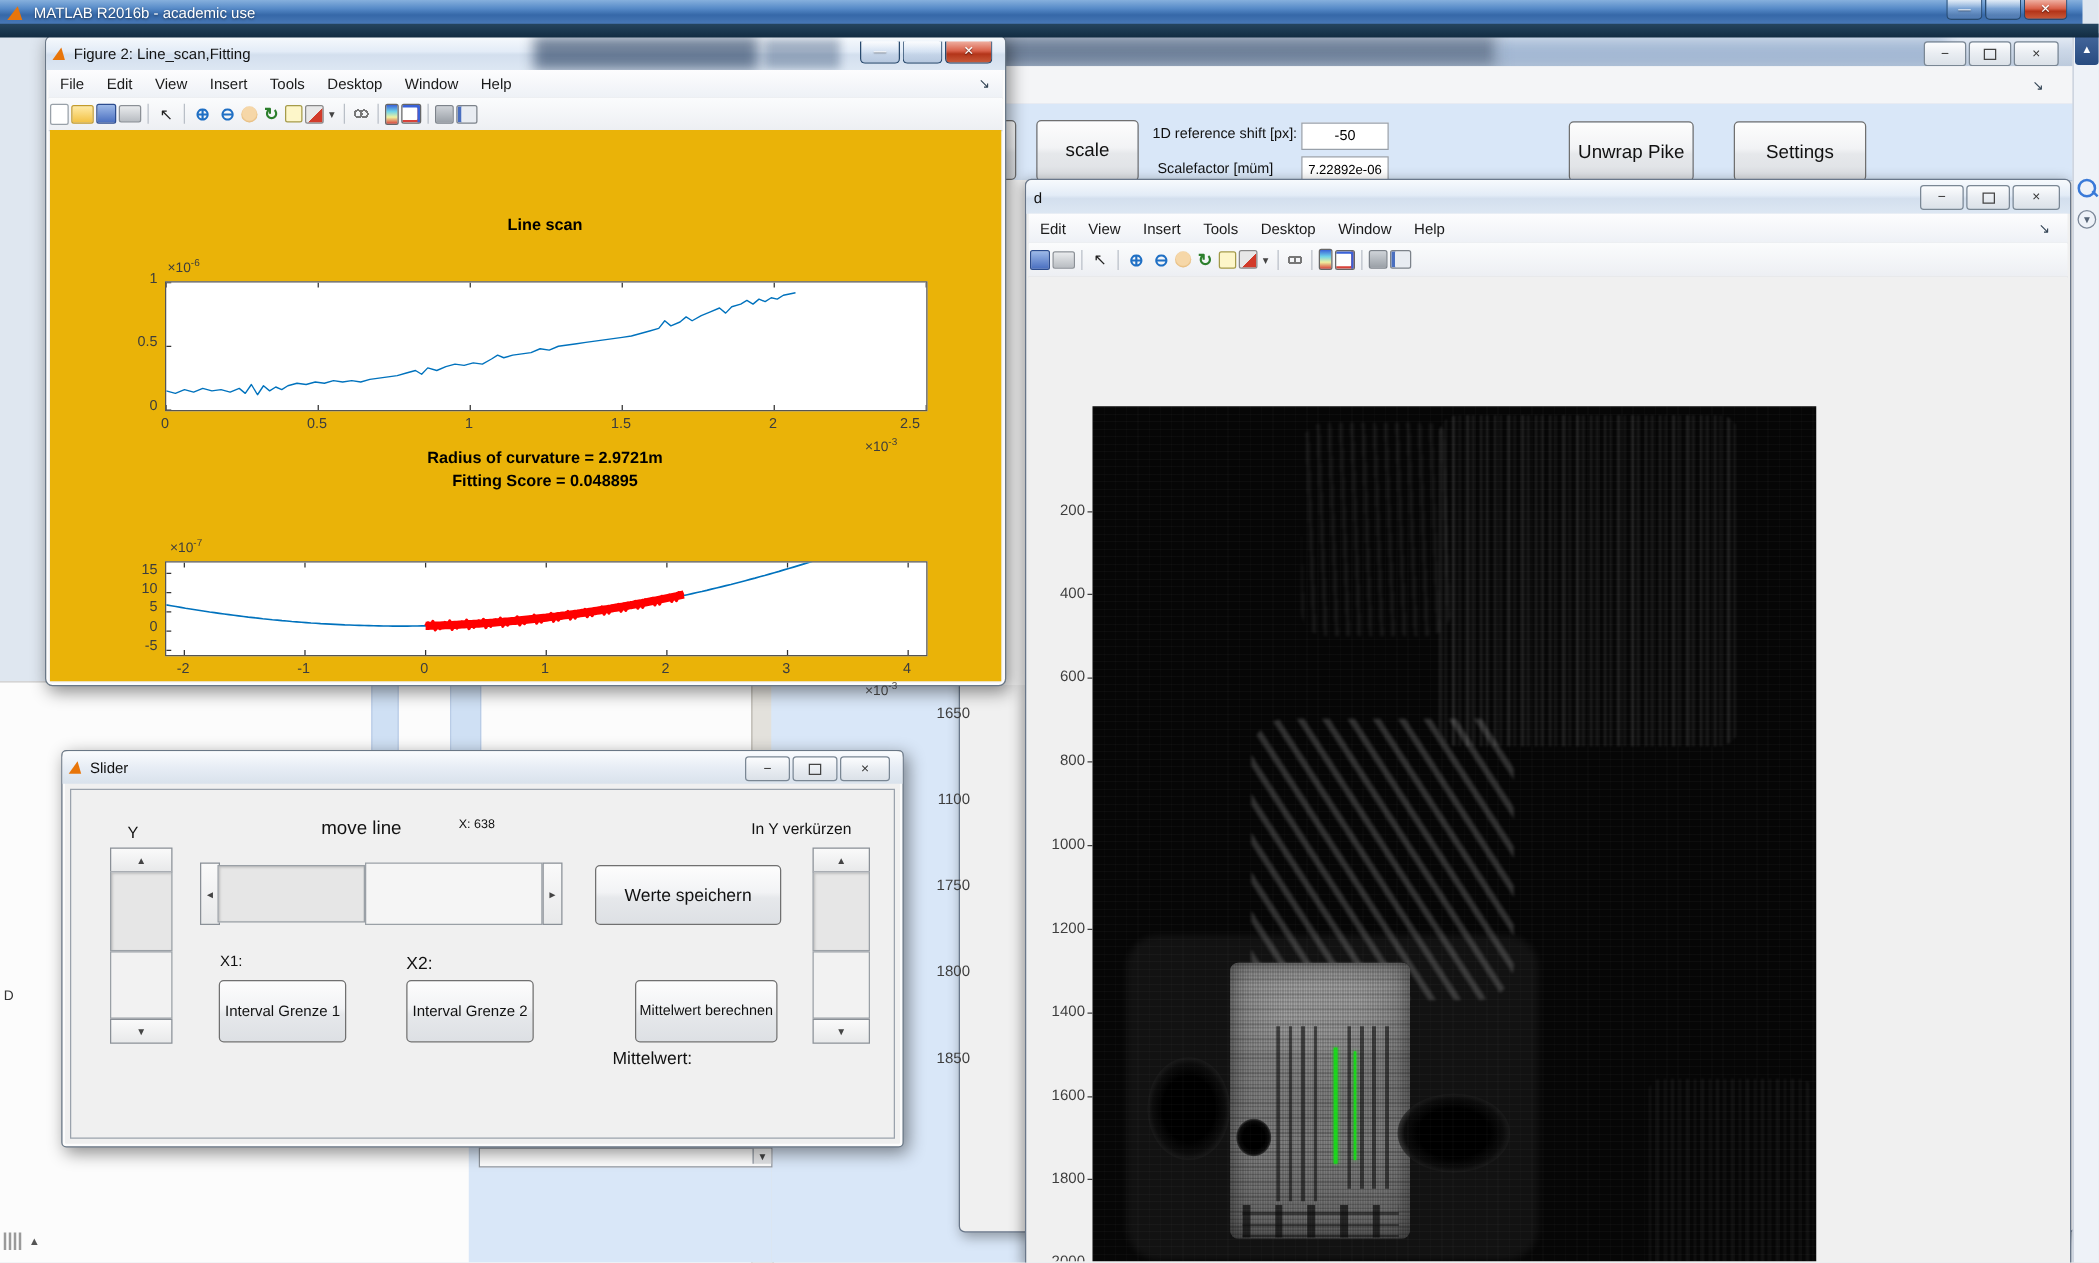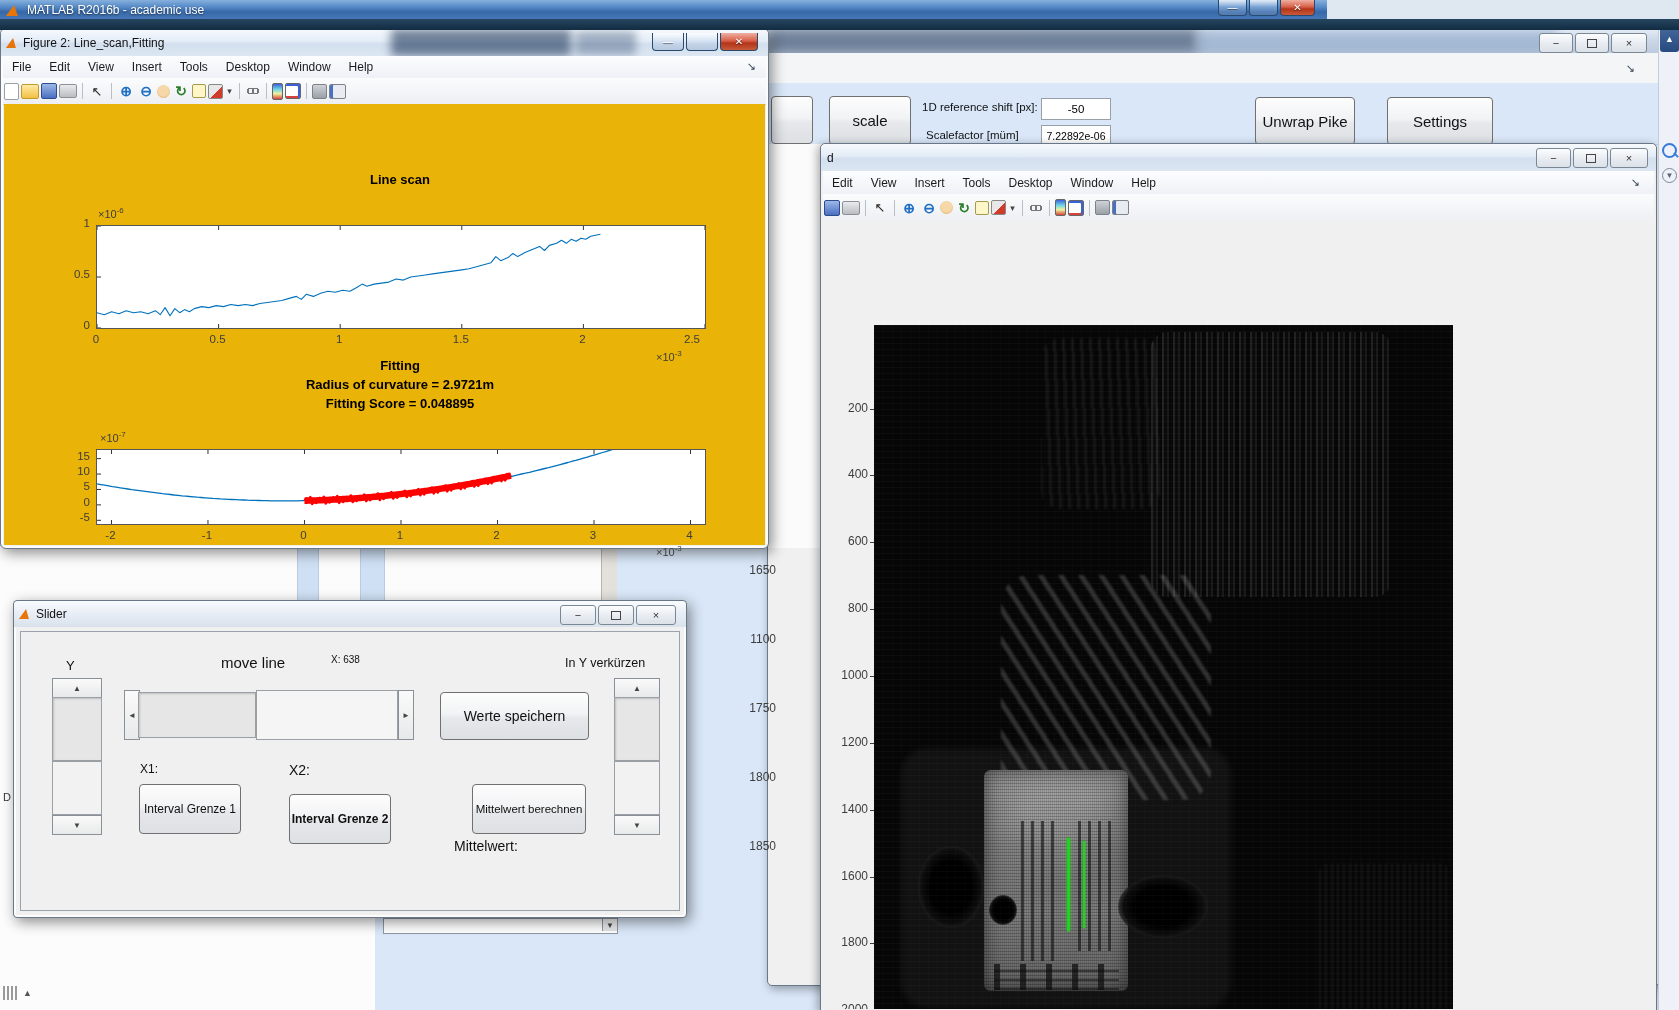--- a/index.html
+++ b/index.html
@@ -2,37 +2,37 @@
 <html><head>
 <meta charset="utf-8">
 <style>
   html,body{margin:0;padding:0;}
   body{width:1679px;height:1010px;overflow:hidden;background:#dfe7f0;
        font-family:"Liberation Sans", sans-serif; -webkit-font-smoothing:antialiased;}
   #stage{position:absolute;left:0;top:0;width:1679px;height:1010px;overflow:hidden;}
   .abs{position:absolute;}
 
   
-  #mtitlebar{left:0;top:0;width:1327px;height:20px;
+  #mtitlebar{left:0;top:0;width:1666px;height:20px;
     background:linear-gradient(180deg,#86b0dd 0%,#5589c7 35%,#3668a8 60%,#4a7ab8 100%);
     color:#fff;font-size:12px;display:flex;align-items:center;}
   #mtitlebar .ttext{margin-left:8px;text-shadow:0 1px 2px rgba(0,0,0,.55);}
   .mlicon{width:0;height:0;border-left:6px solid transparent;border-right:6px solid transparent;
     border-bottom:11px solid #e8750a;margin-left:7px;transform:skewX(-12deg);}
   .glassbtns{position:absolute;right:12px;top:0;display:flex;}
   .gbtn{width:27px;height:15px;border:1px solid #1c3least;border:1px solid #284a6e;border-top:none;
     border-radius:0 0 4px 4px;background:linear-gradient(180deg,rgba(255,255,255,.75),rgba(190,210,235,.35) 45%,rgba(120,150,190,.35));
     display:flex;align-items:center;justify-content:center;color:#fff;font-size:10px;line-height:10px;margin-left:2px;
     text-shadow:0 1px 1px rgba(0,0,0,.6);}
   .gbtn.close{width:33px;background:linear-gradient(180deg,#efb0a2 0%,#d9614a 45%,#b33419 60%,#c85a3a 100%);}
   #darkstrip{left:0;top:19px;width:1679px;height:11px;background:linear-gradient(180deg,#25455f,#122c42);}
 
   
   .win{position:absolute;background:#f0f0f0;border:1px solid #697786;border-radius:5px;
-       box-shadow:3px 4px 14px rgba(0,0,0,.45), inset 0 0 0 2px rgba(255,255,255,.8);}
+       box-shadow:3px 4px 14px rgba(0,0,0,.45), inset 0 0 0 2px rgba(255,255,255,.8);margin-left:36px;}
   .wtb{position:absolute;left:0;top:0;right:0;height:26px;border-radius:5px 5px 0 0;overflow:hidden;
        background:linear-gradient(180deg,#f7fafd 0%,#e3ecf7 45%,#d3dfee 55%,#dde7f3 100%);
        display:flex;align-items:center;font-size:12px;color:#111;}
   .wtb .wticon{margin:0 6px 0 6px;}
   .wicon{width:0;height:0;border-left:5px solid transparent;border-right:5px solid transparent;
     border-bottom:10px solid #e8750a;transform:skewX(-12deg);}
   .wc-group{position:absolute;display:flex;}
   .wcb{height:18px;border:1px solid #7a8794;border-radius:3px;background:linear-gradient(180deg,#fcfdfe,#e9edf2 50%,#dbe1e8);
     display:flex;align-items:center;justify-content:center;color:#333;font-size:11px;margin-left:2px;}
   .wcb .boxg{width:8px;height:7px;border:1px solid #444;}
@@ -386,21 +386,20 @@
               <line x1="0" x2="4" y1="51" y2="51" stroke="#333" stroke-width="1"></line>
               <line x1="0" x2="4" y1="0" y2="0" stroke="#333" stroke-width="1"></line>
             </g>
             <polyline points="0.0,86.7 7.3,88.7 14.6,85.7 21.9,87.7 29.2,84.7 36.5,86.7 43.8,85.7 51.1,87.7 58.4,84.7 63.2,88.7 68.1,81.6 73.0,89.8 77.8,82.6 82.7,86.7 87.6,83.6 92.4,85.7 97.3,82.6 104.6,80.6 111.9,81.6 119.2,79.6 126.5,80.6 133.8,78.5 141.1,79.6 148.4,78.5 155.6,79.6 162.9,77.5 170.2,76.5 177.5,75.5 184.8,74.5 192.1,72.4 199.4,70.4 204.3,73.4 209.2,68.3 216.4,70.4 223.7,67.3 231.0,65.3 238.3,66.3 245.6,64.3 252.9,65.3 260.2,61.2 265.1,58.1 270.0,60.2 277.2,58.1 284.5,57.1 291.8,56.1 299.1,53.0 306.4,54.1 313.7,51.0 321.0,50.0 328.3,49.0 335.6,47.9 342.9,46.9 350.2,45.9 357.5,44.9 364.8,43.9 372.1,42.8 379.4,40.8 386.7,38.8 394.0,36.7 398.8,30.6 403.7,34.7 411.0,31.6 415.9,27.5 420.7,30.6 428.0,26.5 435.3,23.5 442.6,20.4 447.5,24.5 452.4,19.4 459.6,17.3 464.5,14.3 469.4,17.3 474.2,13.3 479.1,15.3 484.0,12.2 488.8,13.3 493.7,10.2 498.6,9.2 503.4,8.2" fill="none" stroke="#0072bd" stroke-width="1.1" stroke-linejoin="round"></polyline>
           </svg>
         </div>
       <div class="off-label" style="left:652px;top:245px;" data-name="linescan-x-offset">
         <span>×10</span><sup>-3</sup>
       </div>
       <div class="fit-titles" style="left:92px;top:252px;width:608px;" data-name="fitting-titles">
-        <div>Fitting</div>
         <div>Radius of curvature = 2.9721m</div>
         <div>Fitting Score = 0.048895</div>
       </div>
       <div class="off-label" style="left:96px;top:326px;" data-name="fitting-y-offset">
         <span>×10</span><sup>-7</sup>
       </div>
       <div class="axes" id="axes2" style="left:92px;top:345px;width:608px;height:74px;" data-name="fitting-axes">
           <svg width="608" height="74" viewBox="0 0 608 74" style="display: block;">
             <g>
               <line x1="14.476190476190467" x2="14.476190476190467" y1="74" y2="70" stroke="#333" stroke-width="1"></line>
@@ -489,21 +488,21 @@
       <div class="btn" style="left:419px;top:60px;width:147px;height:46px;font-size:14px;" data-name="werte-speichern-button">Werte speichern</div>
 
       <div class="sb-btn" style="left:593px;top:46px;width:44px;height:18px;" data-name="in-y-scrollbar-up">▲</div>
       <div class="sb-seg sunk" style="left:593px;top:65px;width:44px;height:62px;" data-name="in-y-scrollbar-track"></div>
       <div class="sb-seg" style="left:593px;top:129px;width:44px;height:52px;" data-name="in-y-scrollbar-thumb"></div>
       <div class="sb-btn" style="left:593px;top:183px;width:44px;height:18px;" data-name="in-y-scrollbar-down">▼</div>
 
       <div class="slabel" style="left:119px;top:130px;font-size:12px;" data-name="x1-label">X1:</div>
       <div class="btn" style="left:118px;top:152px;width:100px;height:48px;" data-name="interval-grenze1-button">Interval Grenze 1</div>
       <div class="slabel" style="left:268px;top:130px;font-size:14px;" data-name="x2-label">X2:</div>
-      <div class="btn" style="left:268px;top:162px;width:100px;height:48px;font-weight:bold;" data-name="interval-grenze2-button">Interval Grenze 2</div>
+      <div class="btn" style="left:268px;top:152px;width:100px;height:48px;" data-name="interval-grenze2-button">Interval Grenze 2</div>
       <div class="btn" style="left:451px;top:152px;width:112px;height:48px;font-size:11.5px;" data-name="mittelwert-berechnen-button">Mittelwert berechnen</div>
       <div class="slabel" style="left:433px;top:206px;font-size:14px;" data-name="mittelwert-label">Mittelwert:</div>
     </div>
   </div>
 
   <div class="abs" id="mtitlebar" data-name="matlab-titlebar">
     <span class="mlicon" data-name="matlab-logo-icon"></span>
     <span class="ttext" data-name="matlab-title">MATLAB R2016b - academic use</span>
     <div class="glassbtns">
       <span class="gbtn" data-name="minimize-button">—</span>

